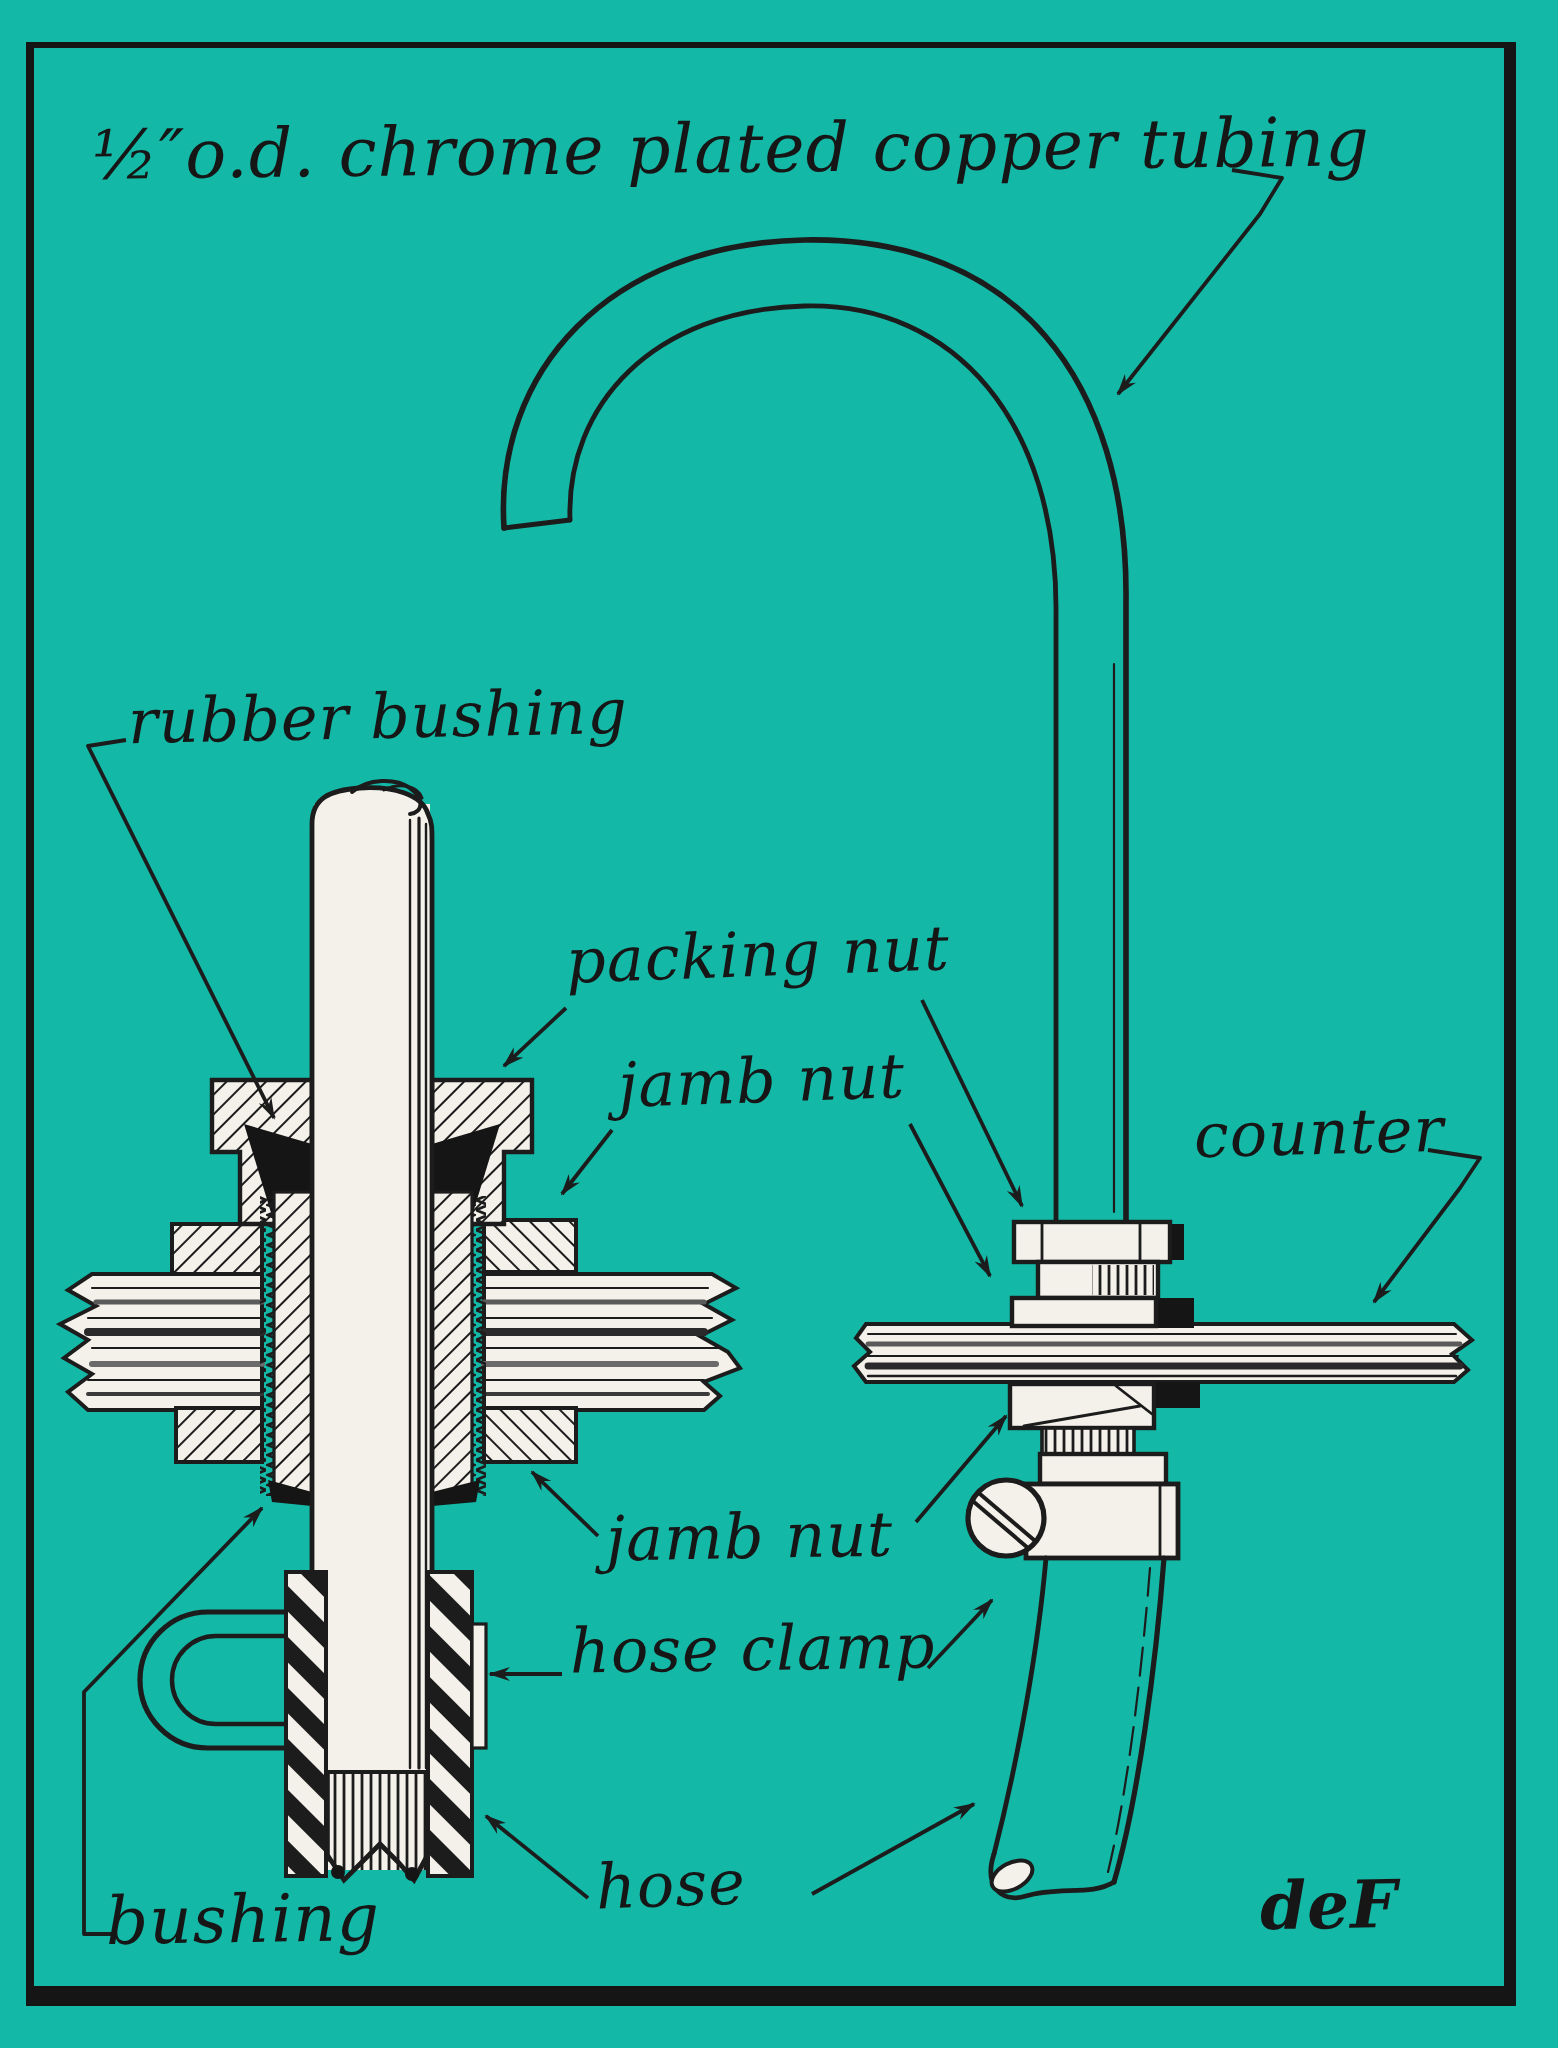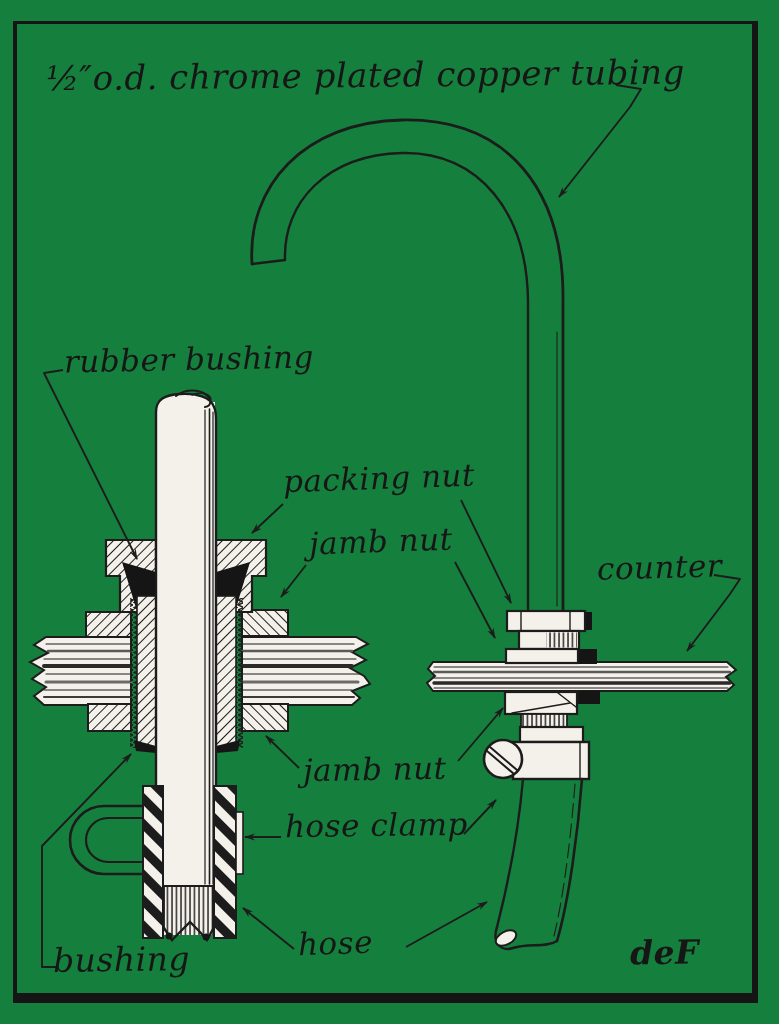--- a/index.html
+++ b/index.html
@@ -1,19 +1,19 @@
 <!DOCTYPE html>
 <html><head>
 <meta charset="utf-8">
 <style>
   html,body{margin:0;padding:0;background:#d8d5cf;}
   .page{
     position:relative;
     width:779px;height:1024px;
-    background:#15803d;
+    background:#14b8a6;
     overflow:hidden;
     font-family:"DejaVu Serif", serif;
     color:#1c1c1c;
   }
   .frame{
     position:absolute;left:13px;top:21px;width:735px;height:969px;
     border-style:solid;border-color:#151515;
     border-top-width:3px;border-left-width:4px;
     border-right-width:6px;border-bottom-width:10px;
     box-sizing:content-box;

